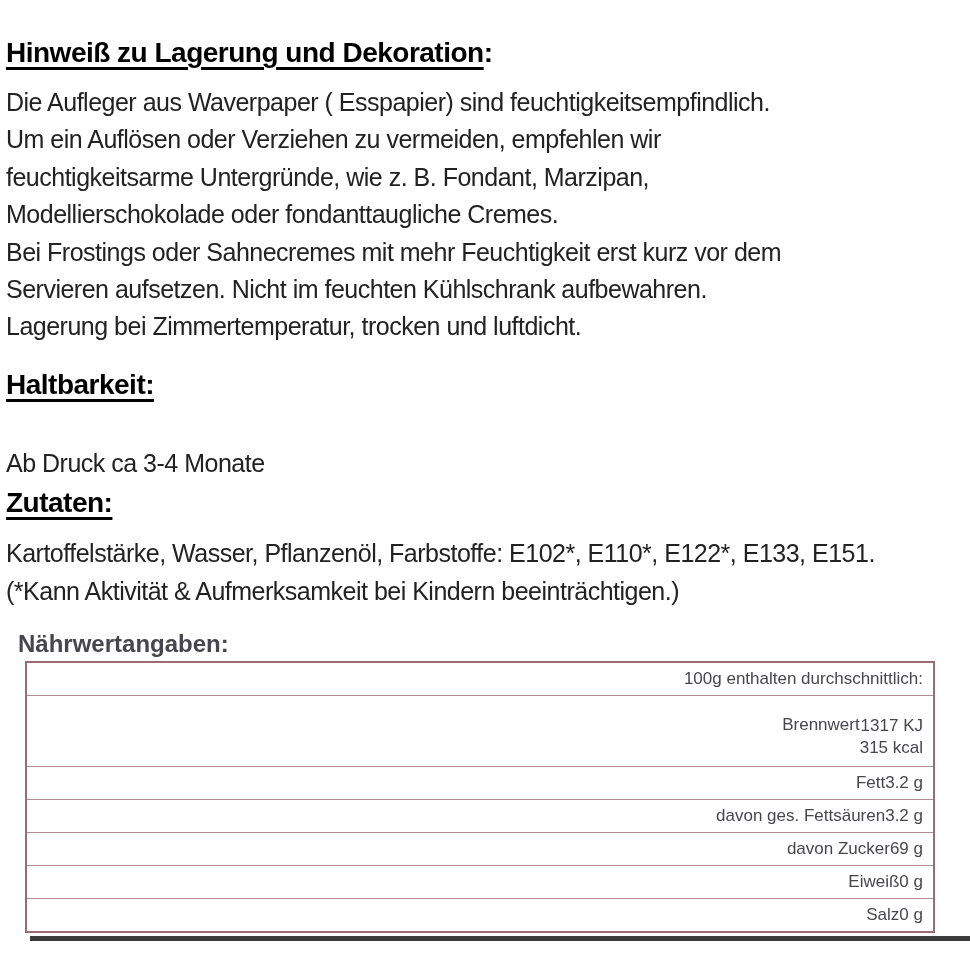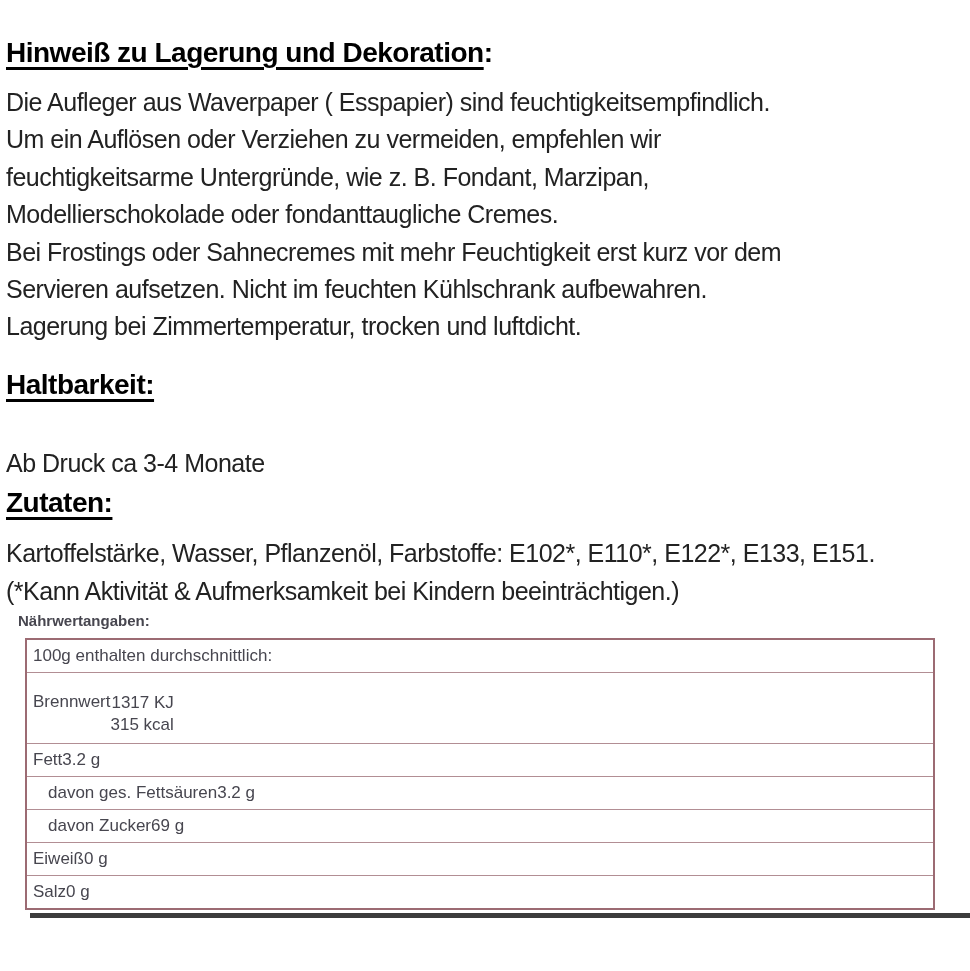--- a/index.html
+++ b/index.html
@@ -40,37 +40,38 @@
     color: #222222;
     white-space: pre;
   }
   .storage-body { margin-top: 16px; }
   .h-shelf    { margin-top: 24px; }
   .shelf-body { margin-top: 45px; }
   .h-zutaten  { margin-top: 6px; }
   .ingredients-body { margin-top: 17px; }
 
   .nut-title {
+    margin-top: 23px;
     margin-left: 12px;
-    font-size: 15px;
+    font-size: 24px;
     font-weight: 600;
     line-height: 21px;
     color: var(--table-text, #47464f);
   }
   .nut-table {
     box-sizing: border-box;
     margin-top: 7px;
     margin-left: 19px;
     width: 910px;
     border: 2px solid var(--border-outer, #9c6b73);
     background: #ffffff;
   }
   .nut-row {
     display: flex;
-    justify-content: flex-start;
+    justify-content: flex-end;
     align-items: flex-start;
     padding: 6px 10px 6px 6px;
     font-size: 17px;
     line-height: 20px;
     color: var(--table-text, #47464f);
   }
   .nut-row + .nut-row {
     border-top: 1px solid var(--border-inner, #b28e94);
   }
   .nut-row.tall { padding-top: 19px; padding-bottom: 7px; }

